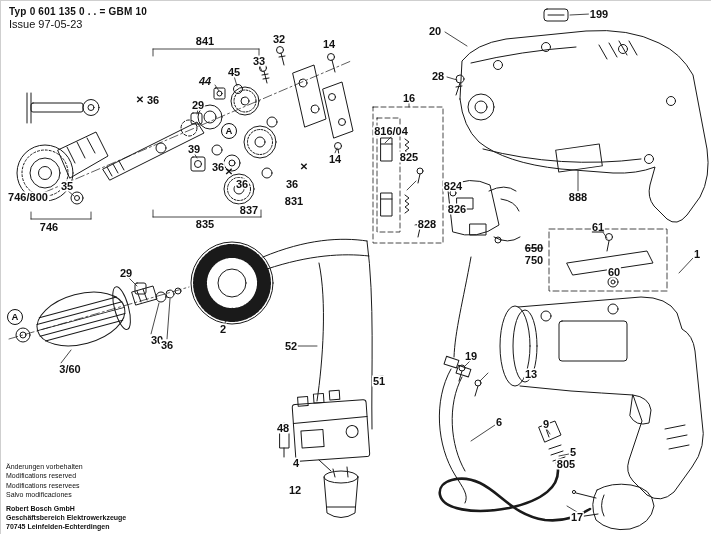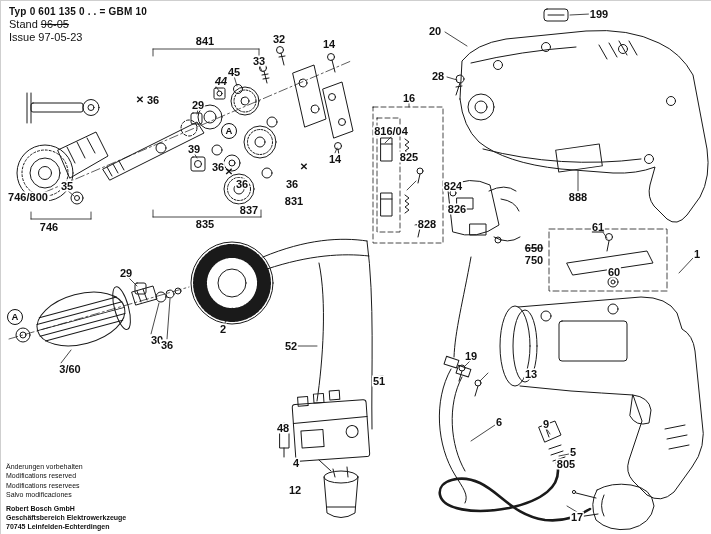--- a/index.html
+++ b/index.html
@@ -329,21 +329,21 @@
     </g>
   </svg>
 
   <div id="label-layer">
       <span class="plabel" style="left: 204px; top: 40px;">841</span>
       <span class="plabel" style="left: 278px; top: 38px;">32</span>
       <span class="plabel" style="left: 328px; top: 43px;">14</span>
       <span class="plabel" style="left: 434px; top: 30px;">20</span>
       <span class="plabel" style="left: 598px; top: 13px;">199</span>
       <span class="plabel" style="left: 437px; top: 75px;">28</span>
-      <span class="plabel" style="left: 220px; top: 80px; font-style: italic;">44</span>
+      <span class="plabel" style="left: 204px; top: 80px; font-style: italic;">44</span>
       <span class="plabel" style="left: 233px; top: 71px;">45</span>
       <span class="plabel" style="left: 258px; top: 60px;">33</span>
       <span class="plabel xmark" style="left: 139px; top: 99px;">✕</span>
       <span class="plabel" style="left: 152px; top: 99px;">36</span>
       <span class="plabel" style="left: 197px; top: 104px;">29</span>
       <span class="plabel circled" style="left: 228px; top: 130px;">A</span>
       <span class="plabel" style="left: 193px; top: 148px;">39</span>
       <span class="plabel" style="left: 217px; top: 166px;">36</span>
       <span class="plabel xmark" style="left: 228px; top: 171px;">✕</span>
       <span class="plabel" style="left: 241px; top: 183px;">36</span>
@@ -388,24 +388,20 @@
       <span class="plabel" style="left: 576px; top: 516px;">17</span>
     </div>
 
   <div class="hdr">
     <div class="l1">
       <span>Typ</span>
       <span>0 601 135 0 . .</span>
       <span>=</span>
       <span>GBM 10</span>
     </div>
-    <div class="l2">
-      <span>Stand</span>
-      <span class="strikeval">96-05</span>
-    </div>
     <div class="l3">
       <span>Issue</span>
       <span>97-05-23</span>
     </div>
   </div>
 
   <div class="ftr">
     <div>Änderungen vorbehalten</div>
     <div>Modifications reserved</div>
     <div>Modifications reservees</div>

